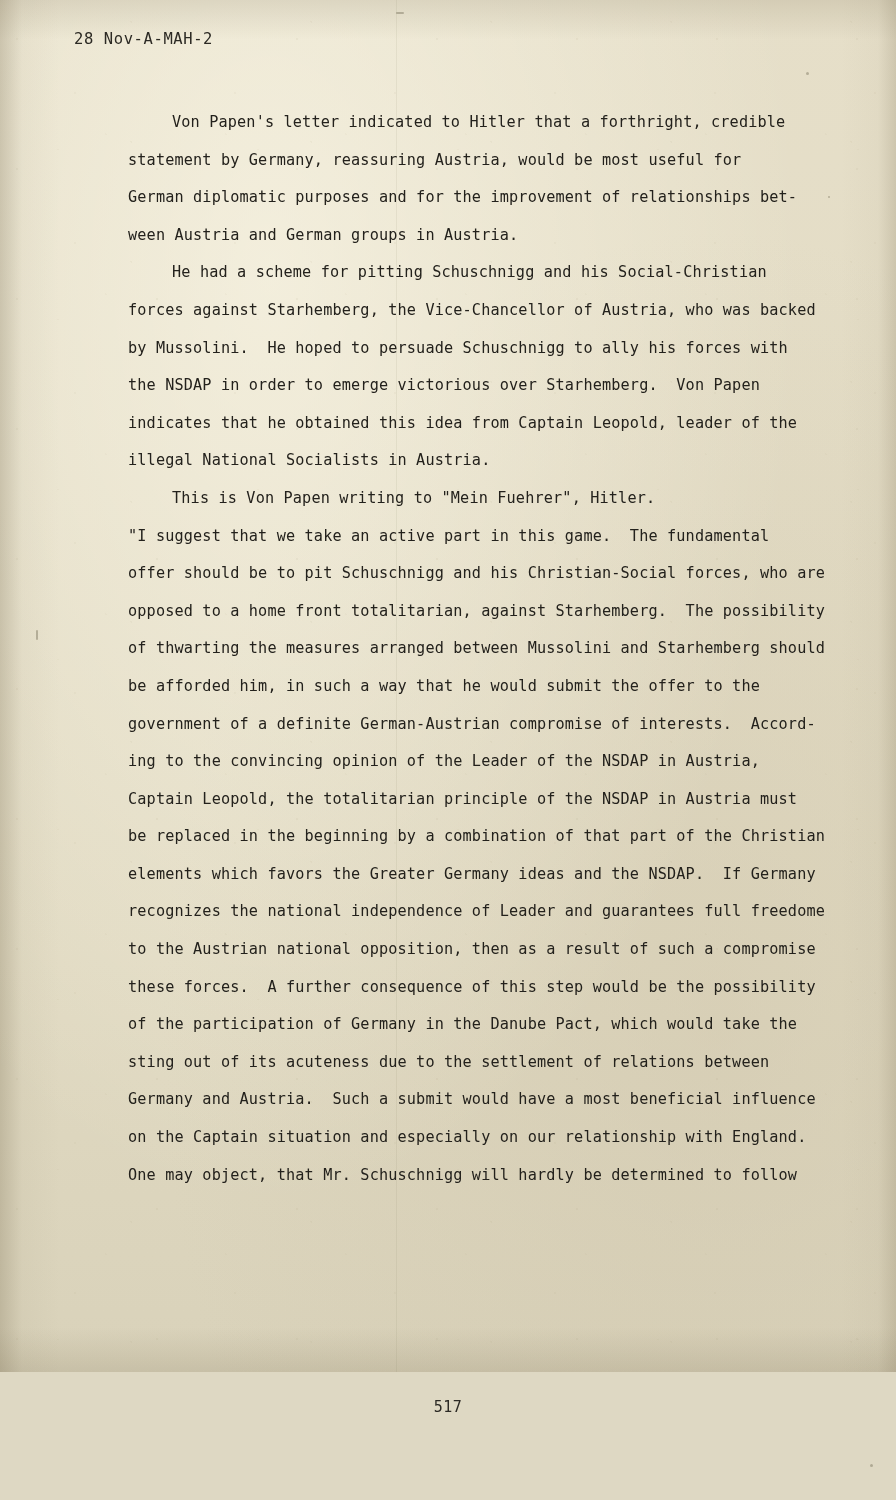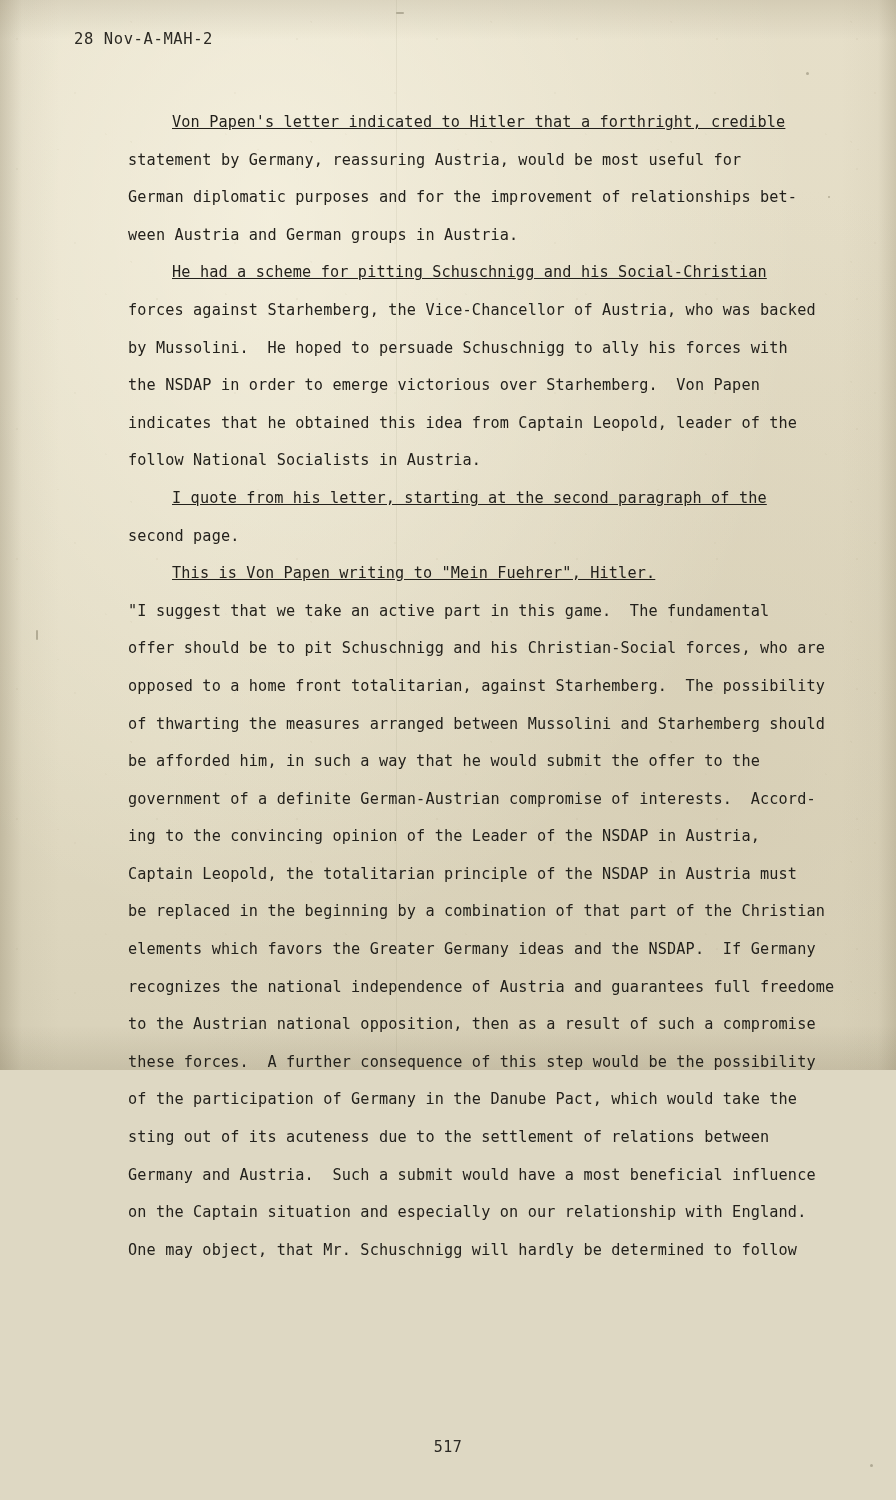--- a/index.html
+++ b/index.html
@@ -9,21 +9,21 @@
   body {
     width: 896px;
     height: 1500px;
     background: #ded8c3;
     font-family: "DejaVu Sans Mono", monospace;
     overflow: hidden;
   }
   .page {
     position: relative;
     width: 896px;
-    height: 1070px;
+    height: 1372px;
     background:
       radial-gradient(ellipse at 30% 20%, rgba(255,252,238,0.55), rgba(255,252,238,0) 60%),
       radial-gradient(ellipse at 80% 75%, rgba(206,196,170,0.45), rgba(206,196,170,0) 55%),
       linear-gradient(180deg, #e6dfc9 0%, #e3dcc5 35%, #e0d9c1 70%, #d9d2ba 100%);
     box-sizing: border-box;
   }
   
   .page:before {
     content: "";
     position: absolute;
@@ -72,32 +72,30 @@
   }
   .para.quote {
     text-indent: 44px;
   }
   .para .ln {
     display: block;
     white-space: pre;
   }
   .para .ln.indent {
     padding-left: 44px;
-    text-decoration: underline;
   }
   .page-number {
     position: absolute;
     top: 1398px;
     left: 0;
     width: 896px;
     text-align: center;
     font-size: 15px;
     color: #2b2924;
     letter-spacing: 0.5px;
-    margin-top: 40px;
   }
   .speck {
     position: absolute;
     background: rgba(90,82,60,0.35);
     border-radius: 50%;
     pointer-events: none;
   }
   .edge-line {
     position: absolute;
     top: 0;
@@ -130,44 +128,40 @@
         <span class="ln">German diplomatic purposes and for the improvement of relationships bet-</span>
         <span class="ln">ween Austria and German groups in Austria.</span>
       </p>
 
     <p class="para">
         <span class="ln indent">He had a scheme for pitting Schuschnigg and his Social-Christian</span>
         <span class="ln">forces against Starhemberg, the Vice-Chancellor of Austria, who was backed</span>
         <span class="ln">by Mussolini.  He hoped to persuade Schuschnigg to ally his forces with</span>
         <span class="ln">the NSDAP in order to emerge victorious over Starhemberg.  Von Papen</span>
         <span class="ln">indicates that he obtained this idea from Captain Leopold, leader of the</span>
-        <span class="ln">follow National Socialists in Austria.</span>
+        <span class="ln">illegal National Socialists in Austria.</span>
       </p>
 
-    <p class="para">
-        <span class="ln indent">I quote from his letter, starting at the second paragraph of the</span>
-        <span class="ln">second page.</span>
-      </p>
 
     <p class="para">
         <span class="ln indent">This is Von Papen writing to "Mein Fuehrer", Hitler.</span>
       </p>
 
     <p class="para quote">
         <span class="ln">"I suggest that we take an active part in this game.  The fundamental</span>
         <span class="ln">offer should be to pit Schuschnigg and his Christian-Social forces, who are</span>
         <span class="ln">opposed to a home front totalitarian, against Starhemberg.  The possibility</span>
         <span class="ln">of thwarting the measures arranged between Mussolini and Starhemberg should</span>
         <span class="ln">be afforded him, in such a way that he would submit the offer to the</span>
         <span class="ln">government of a definite German-Austrian compromise of interests.  Accord-</span>
         <span class="ln">ing to the convincing opinion of the Leader of the NSDAP in Austria,</span>
         <span class="ln">Captain Leopold, the totalitarian principle of the NSDAP in Austria must</span>
         <span class="ln">be replaced in the beginning by a combination of that part of the Christian</span>
         <span class="ln">elements which favors the Greater Germany ideas and the NSDAP.  If Germany</span>
-        <span class="ln">recognizes the national independence of Austria and guarantees full freedome</span>
+        <span class="ln">recognizes the national independence of Leader and guarantees full freedome</span>
         <span class="ln">to the Austrian national opposition, then as a result of such a compromise</span>
         <span class="ln">these forces.  A further consequence of this step would be the possibility</span>
         <span class="ln">of the participation of Germany in the Danube Pact, which would take the</span>
         <span class="ln">sting out of its acuteness due to the settlement of relations between</span>
         <span class="ln">Germany and Austria.  Such a submit would have a most beneficial influence</span>
         <span class="ln">on the Captain situation and especially on our relationship with England.</span>
         <span class="ln">One may object, that Mr. Schuschnigg will hardly be determined to follow</span>
       </p>
 
   </div>

